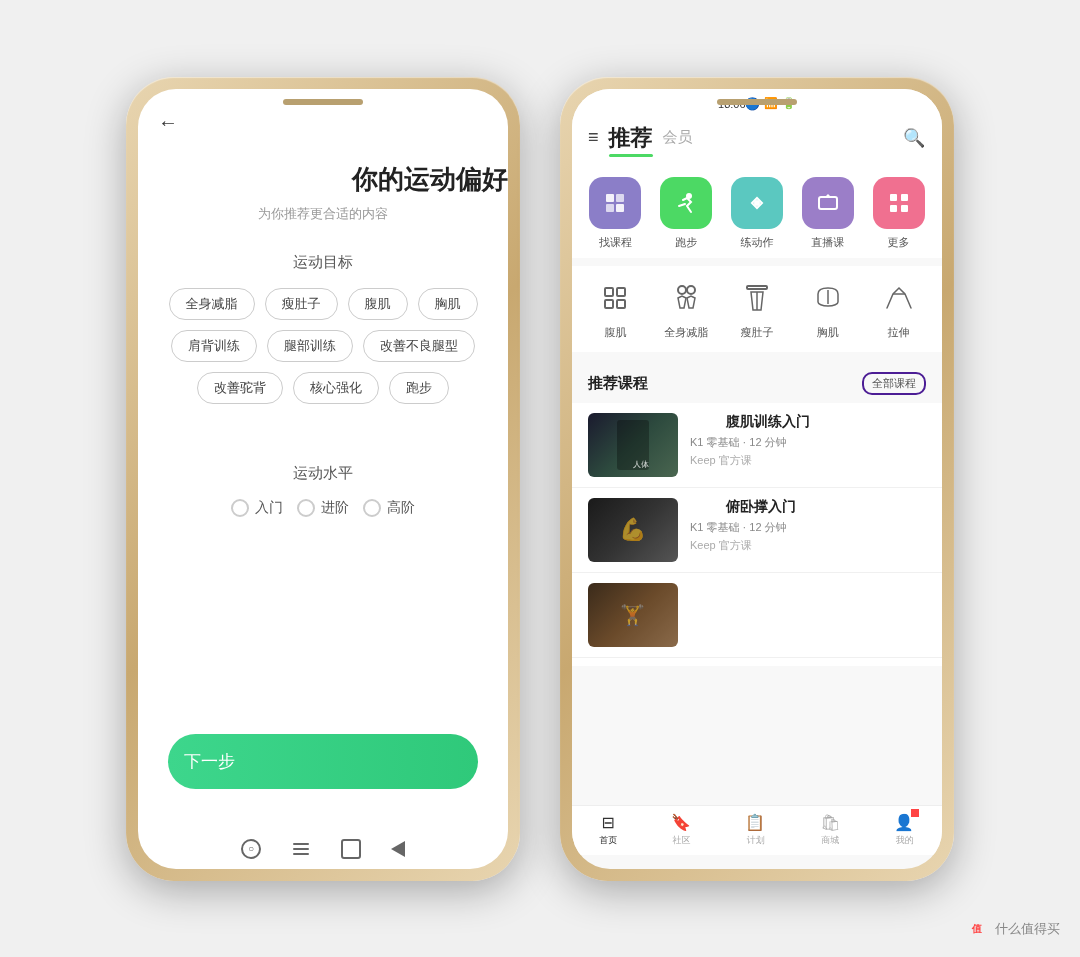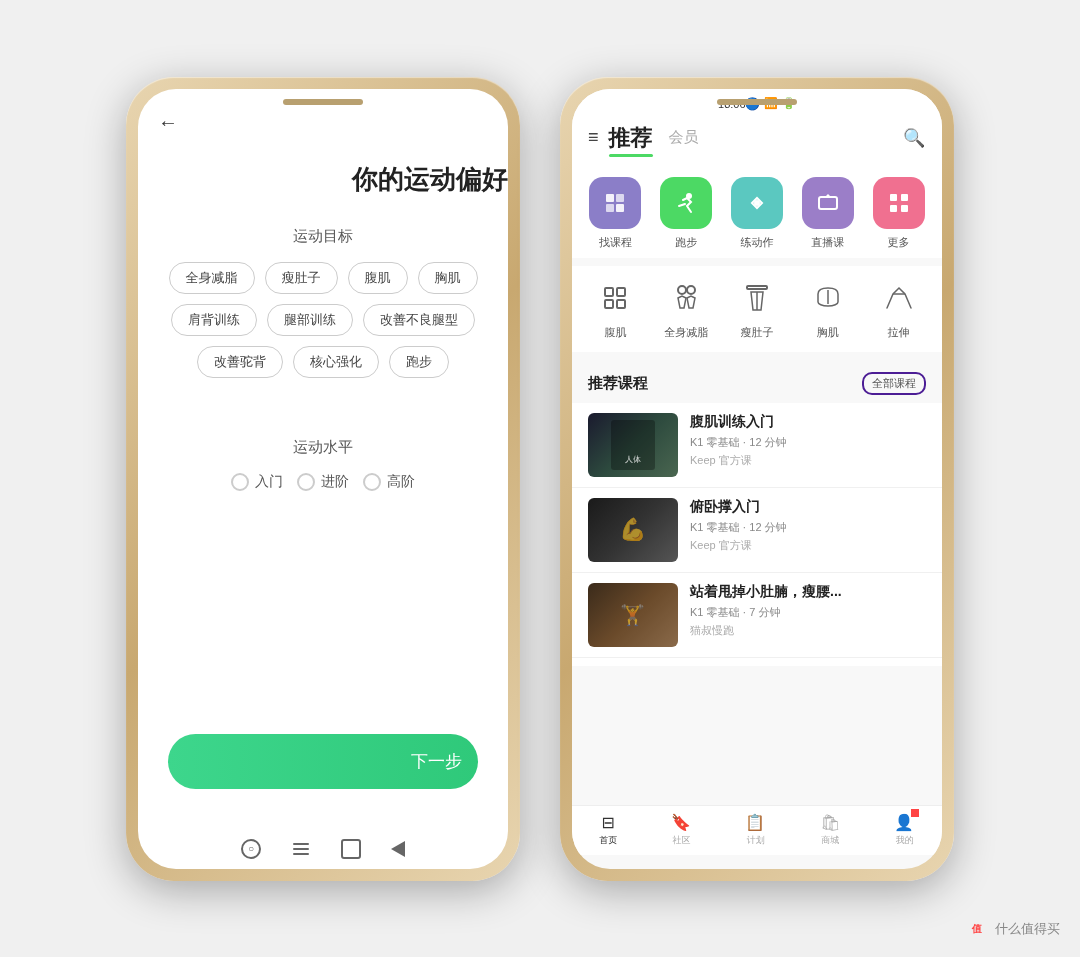--- a/index.html
+++ b/index.html
@@ -156,21 +156,21 @@
       border-radius: 50%;
     }
     .next-btn {
       margin: auto 30px 20px;
       background: linear-gradient(90deg, #3dd68c, #2fc97a);
       color: #fff;
       border: none;
       border-radius: 30px;
       padding: 16px;
       font-size: 17px;
-      text-align: right;
+      text-align: left;
       cursor: pointer;
       margin-top: auto;
     }
 
     
     .right-screen {
       width: 100%;
       height: 100%;
       background: #f8f8f8;
       display: flex;
@@ -209,21 +209,20 @@
       bottom: -4px;
       left: 0;
       width: 100%;
       height: 3px;
       background: #4cd964;
       border-radius: 2px;
     }
     .top-nav-member {
       font-size: 15px;
       color: #aaa;
-      margin-left: 6px;
     }
     .search-icon-right {
       margin-left: auto;
       font-size: 18px;
       color: #444;
     }
 
     
     .quick-actions {
       background: #fff;
@@ -336,20 +335,21 @@
       background: linear-gradient(135deg, #5a4a3a 0%, #8a6a4a 50%, #7a5a3a 100%);
     }
     .course-info {
       flex: 1;
     }
     .course-title {
       font-size: 14px;
       font-weight: 600;
       color: #222;
       margin-bottom: 4px;
+      margin-left: 36px;
     }
     .course-meta {
       font-size: 11px;
       color: #888;
       margin-bottom: 3px;
     }
     .course-author {
       font-size: 11px;
       color: #aaa;
     }
@@ -390,20 +390,21 @@
     }
   </style>
 </head>
 <body>
 
 <div class="phone phone-left">
   <div class="phone-inner">
     <div class="left-screen">
       <div class="back-arrow">←</div>
       <div class="left-title">你的运动偏好</div>
+      <div class="left-subtitle">为你推荐更合适的内容</div>
       <div class="section-title">运动目标</div>
       <div class="tags-container">
         <span class="tag">全身减脂</span>
         <span class="tag">瘦肚子</span>
         <span class="tag">腹肌</span>
         <span class="tag">胸肌</span>
         <span class="tag">肩背训练</span>
         <span class="tag">腿部训练</span>
         <span class="tag">改善不良腿型</span>
         <span class="tag">改善驼背</span>
@@ -571,21 +572,21 @@
       </div>
 
       <div class="section-header">
         <span class="section-name">推荐课程</span>
         <span class="section-more">全部课程</span>
       </div>
       <div class="course-list">
         <div class="course-item">
           <div class="course-thumb thumb-1">
             <div style="width:100%;height:100%;background:linear-gradient(135deg,#1a1a2e,#2d4a3e,#4a6650);display:flex;align-items:center;justify-content:center;">
-              <div style="width:44px;height:50px;background:rgba(0,0,0,0.3);border-radius:3px;display:flex;align-items:flex-end;justify-content:center;padding-bottom:5px;">
+              <div style="width:32px;height:50px;background:rgba(0,0,0,0.3);border-radius:3px;display:flex;align-items:flex-end;justify-content:flex-end;">
                 <div style="color:rgba(255,255,255,0.8);font-size:8px;">人体</div>
               </div>
             </div>
           </div>
           <div class="course-info">
             <div class="course-title">腹肌训练入门</div>
             <div class="course-meta">K1 零基础 · 12 分钟</div>
             <div class="course-author">Keep 官方课</div>
           </div>
         </div>
@@ -599,25 +600,20 @@
             <div class="course-title">俯卧撑入门</div>
             <div class="course-meta">K1 零基础 · 12 分钟</div>
             <div class="course-author">Keep 官方课</div>
           </div>
         </div>
         <div class="course-item">
           <div class="course-thumb thumb-3">
             <div style="width:100%;height:100%;background:linear-gradient(135deg,#3a2a1a,#6a4a2a,#8a6a4a);display:flex;align-items:center;justify-content:center;">
               <div style="color:rgba(255,255,255,0.6);font-size:20px;">🏋</div>
             </div>
-          </div>
-          <div class="course-info">
-            <div class="course-title">站着甩掉小肚腩，瘦腰...</div>
-            <div class="course-meta">K1 零基础 · 7 分钟</div>
-            <div class="course-author">猫叔慢跑</div>
           </div>
         </div>
       </div>
 
       <div style="flex:1;"></div>
     </div>
 
     <div style="position:absolute;bottom:14px;left:0;right:0;height:50px;background:#fff;border-top:1px solid #eee;display:flex;justify-content:space-around;align-items:center;">
       <div class="tab-item">
         <span style="font-size:16px;color:#333;">⊟</span>

